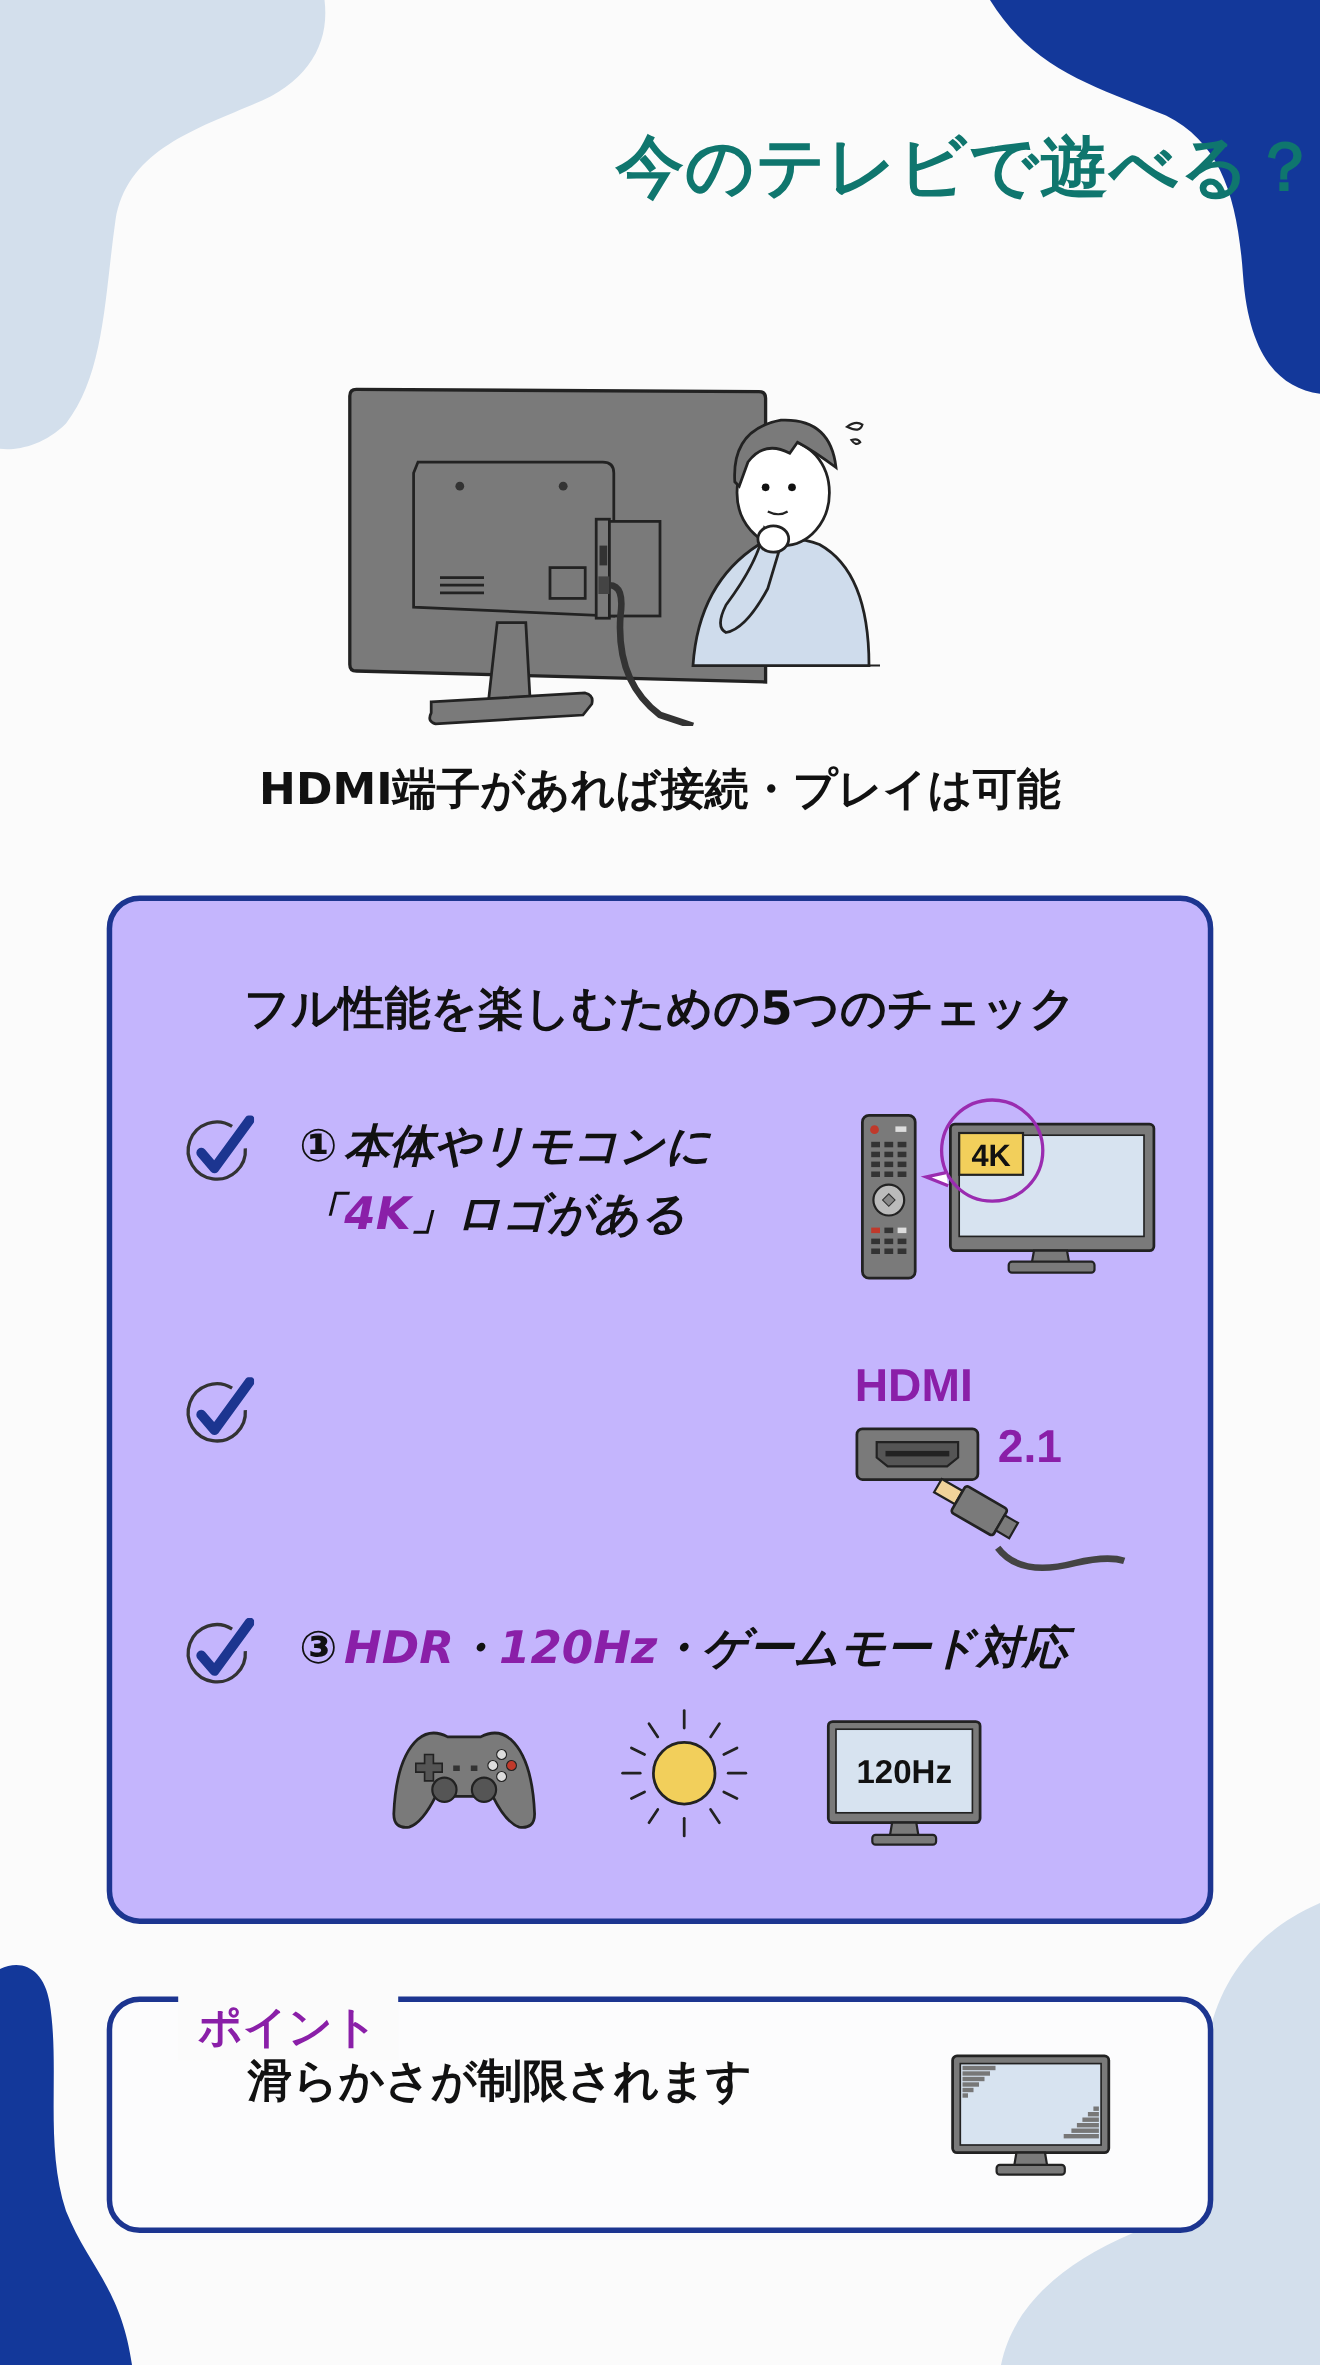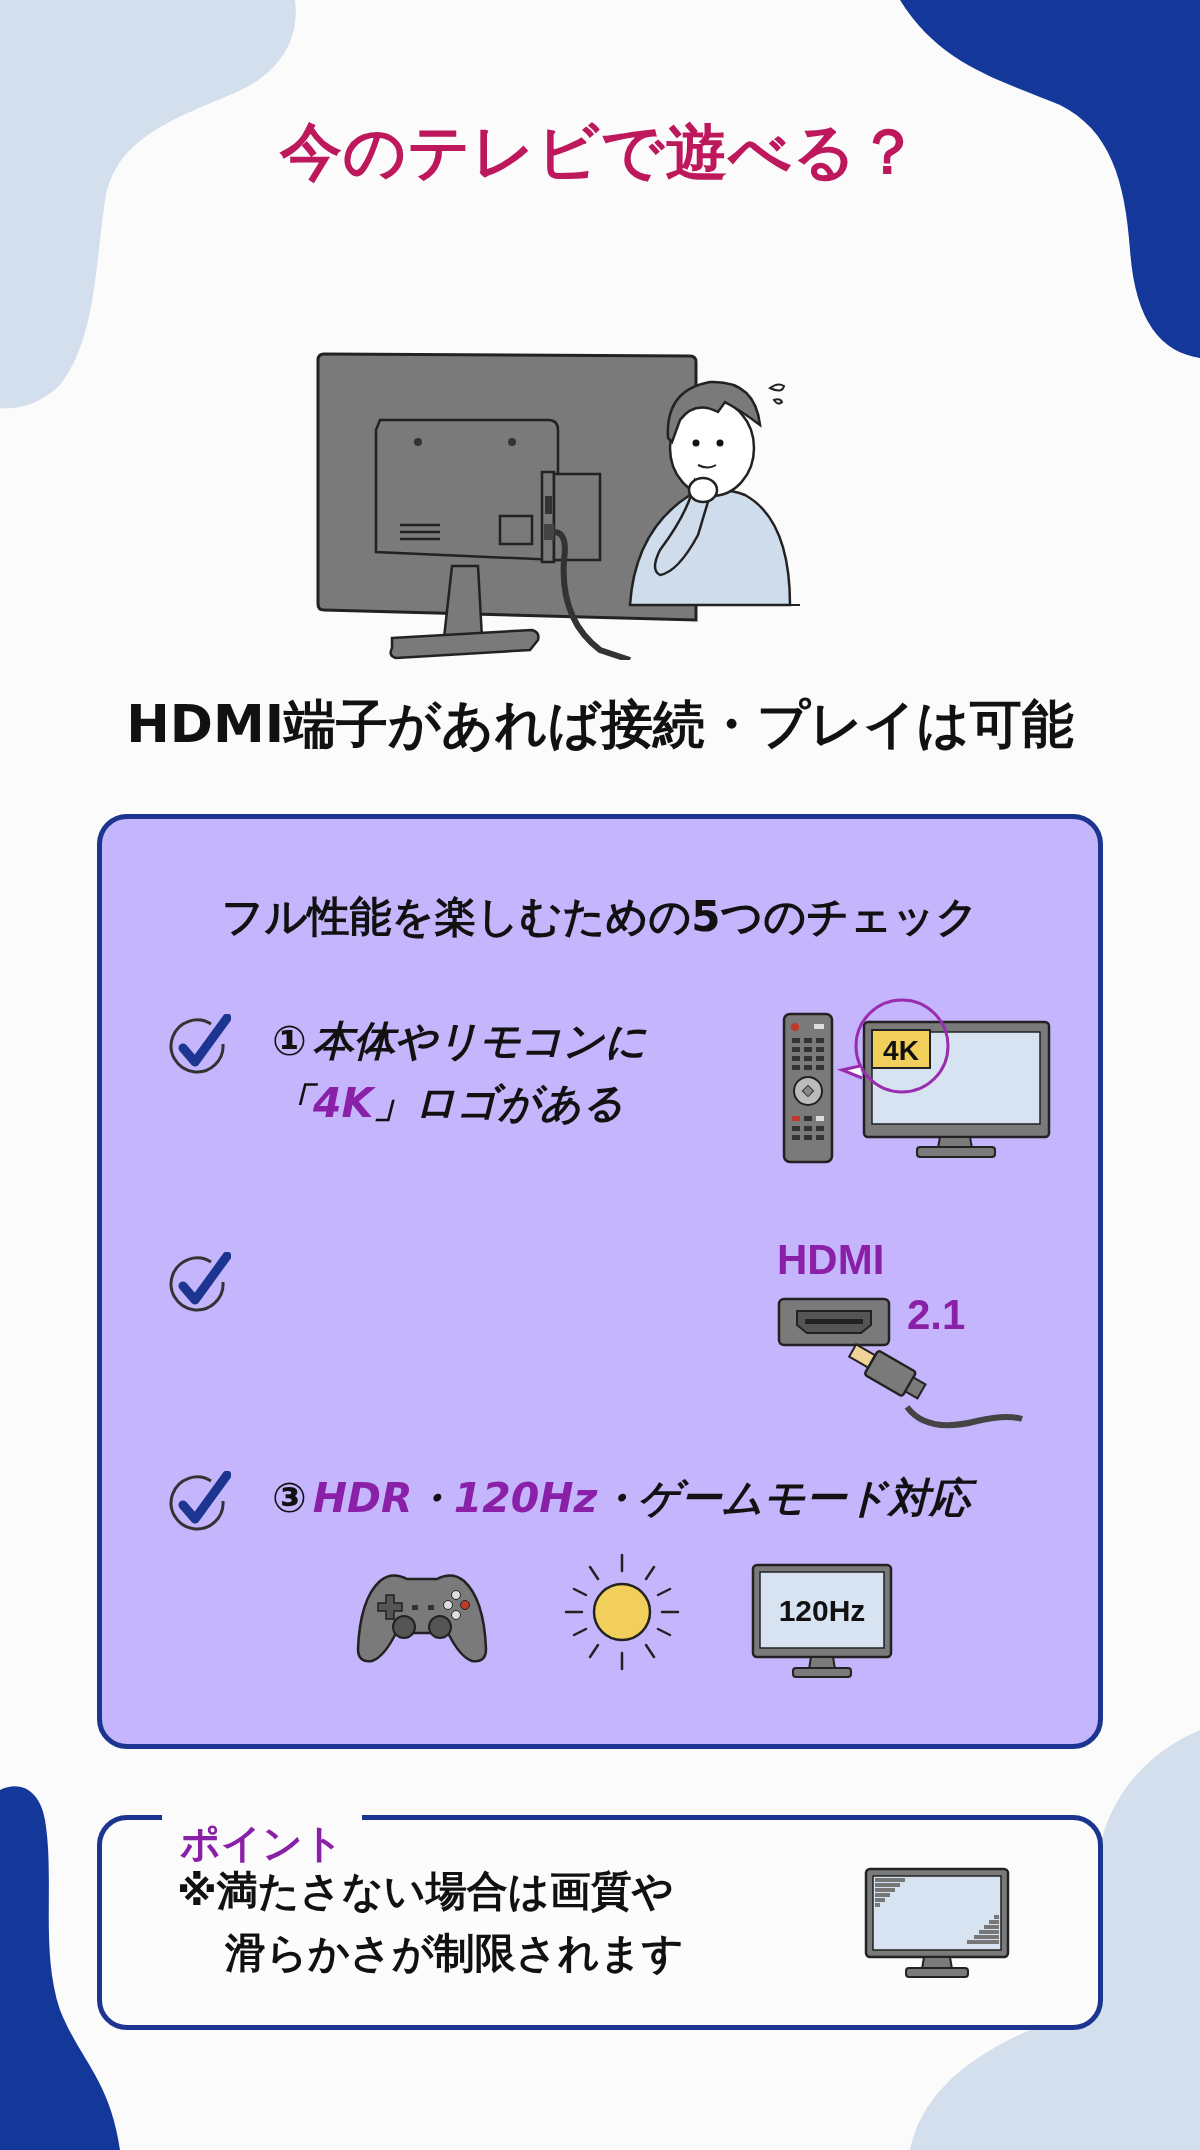--- a/index.html
+++ b/index.html
@@ -6,27 +6,27 @@
     html, body { width: 1200px; height: 2150px; overflow: hidden; }
     body {
       position: relative;
       background: #fbfbfb;
       font-family: "DejaVu Sans", "Liberation Sans", sans-serif;
       color: #111;
     }
     .bg-shape { position: absolute; z-index: 0; }
     .title {
       position: absolute; left: 0; right: 0; top: 112px;
-      text-align: center; color: #be185d; font-weight: bold;
+      text-align: right; color: #0f766e; font-weight: bold;
       font-size: 62px; line-height: 80px; z-index: 2; letter-spacing: 1px;
     }
     .hero { position: absolute; left: 300px; top: 320px; width: 620px; height: 340px; z-index: 2; }
     .subtitle {
       position: absolute; left: 0; right: 0; top: 690px;
-      text-align: center; font-weight: bold; font-size: 52px; color: #111; z-index: 2;
+      text-align: center; font-weight: bold; font-size: 40px; color: #111; z-index: 2;
     }
     .card {
       position: absolute; left: 97px; top: 814px; width: 1006px; height: 935px;
       border: 5px solid #1c3590; border-radius: 30px; background: #c4b5fd; z-index: 2;
     }
     .card-heading {
       position: absolute; left: 0; right: 0; top: 70px; text-align: center;
       font-weight: bold; font-size: 42px; color: #111;
     }
     .check-item { position: absolute; left: 65px; }
@@ -228,21 +228,20 @@
     <rect x="13" y="13" width="124" height="76" fill="#d7e3f0" stroke="#222" stroke-width="1.5"></rect>
     <text x="75" y="62" text-anchor="middle" font-family="Liberation Sans, sans-serif" font-weight="bold" font-size="30" fill="#111">120Hz</text>
     <path d="M64,98 L86,98 L88,110 L62,110 Z" fill="#7a7a7a" stroke="#222" stroke-width="2"></path>
     <rect x="46" y="109" width="58" height="9" rx="3" fill="#7a7a7a" stroke="#222" stroke-width="2"></rect>
   </svg>
 </div>
 
 <div class="point-box">
   <div class="point-label">ポイント</div>
   <div class="point-text">
-    <span>※満たさない場合は画質や</span>
     <span class="line2">滑らかさが制限されます</span>
   </div>
   <svg class="point-illus" width="150" height="115" viewBox="0 0 150 115">
     <rect x="4" y="4" width="142" height="88" rx="4" fill="#7a7a7a" stroke="#222" stroke-width="2.5"></rect>
     <rect x="11" y="11" width="128" height="74" fill="#d7e3f0" stroke="#222" stroke-width="1.5"></rect>
     <g fill="#777">
       <rect x="13" y="13" width="30" height="4"></rect>
         <rect x="13" y="18" width="25" height="4"></rect>
         <rect x="13" y="23" width="20" height="4"></rect>
       <rect x="13" y="28" width="15" height="4"></rect>

